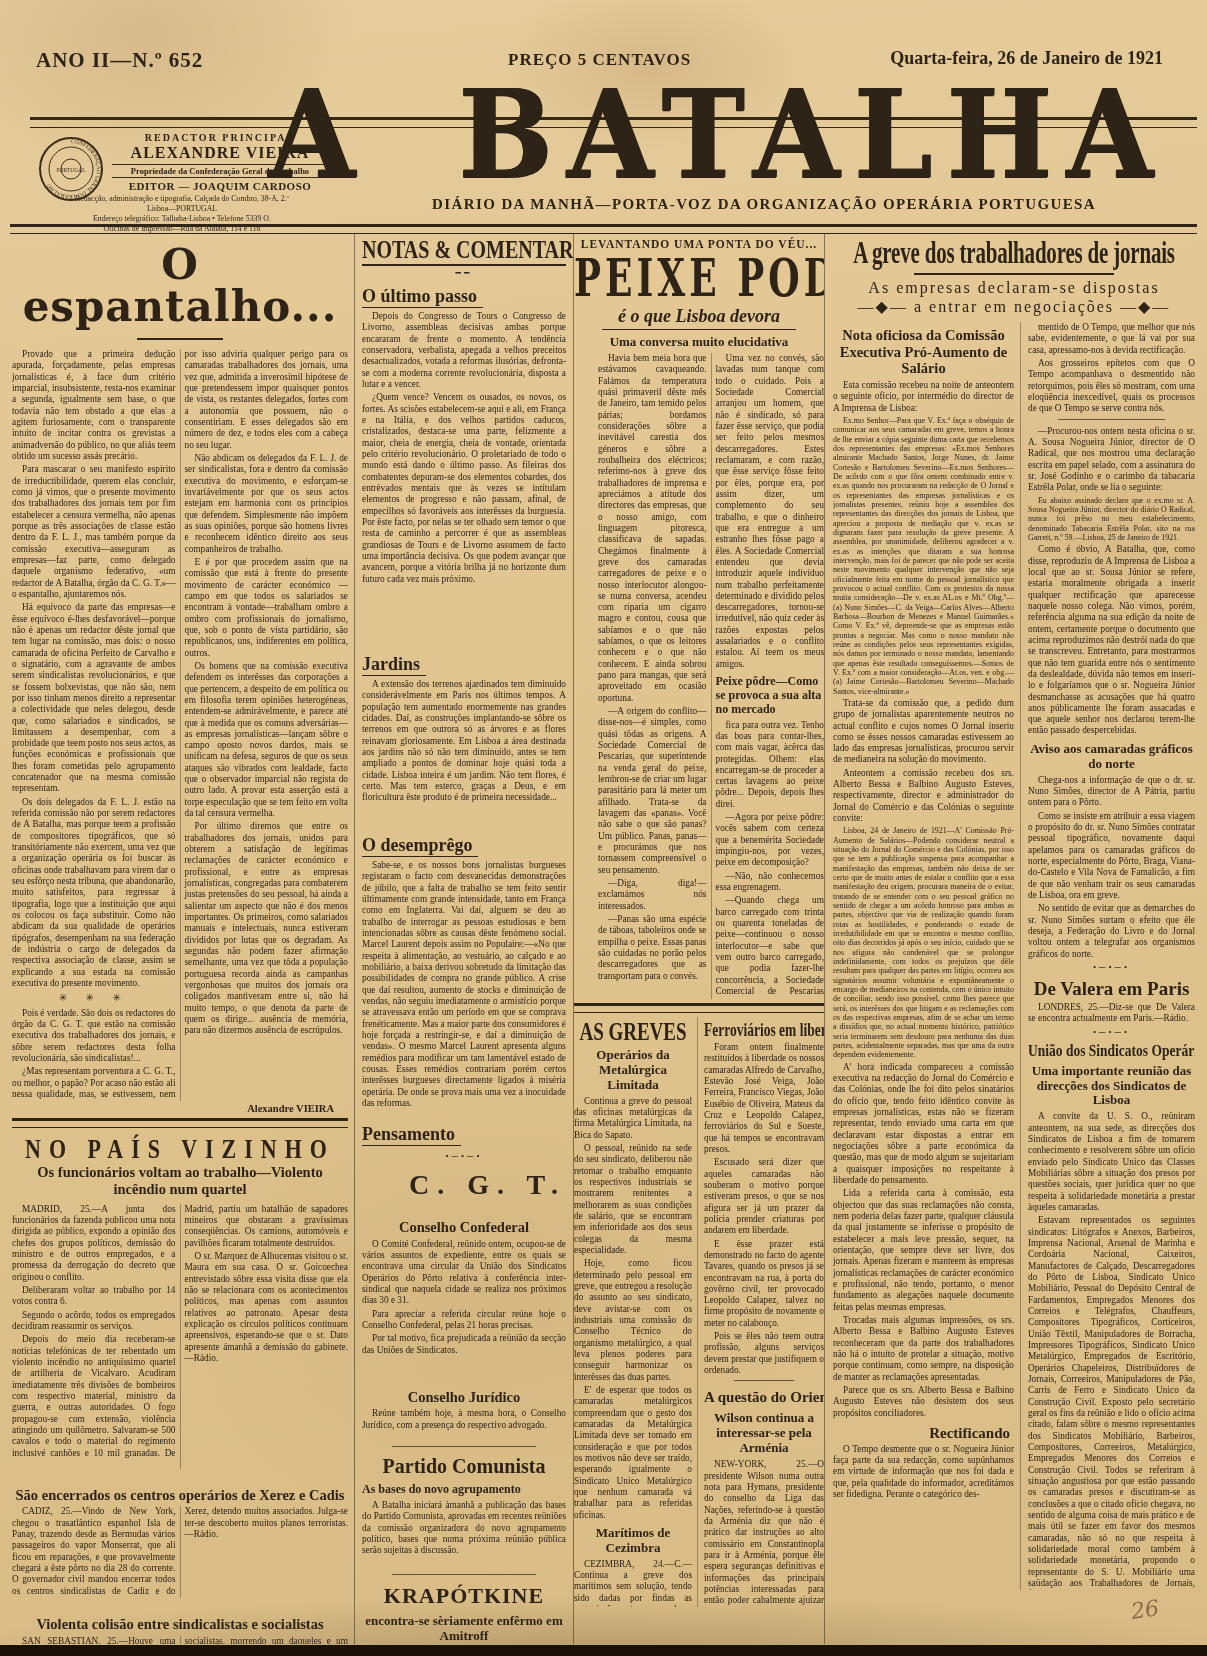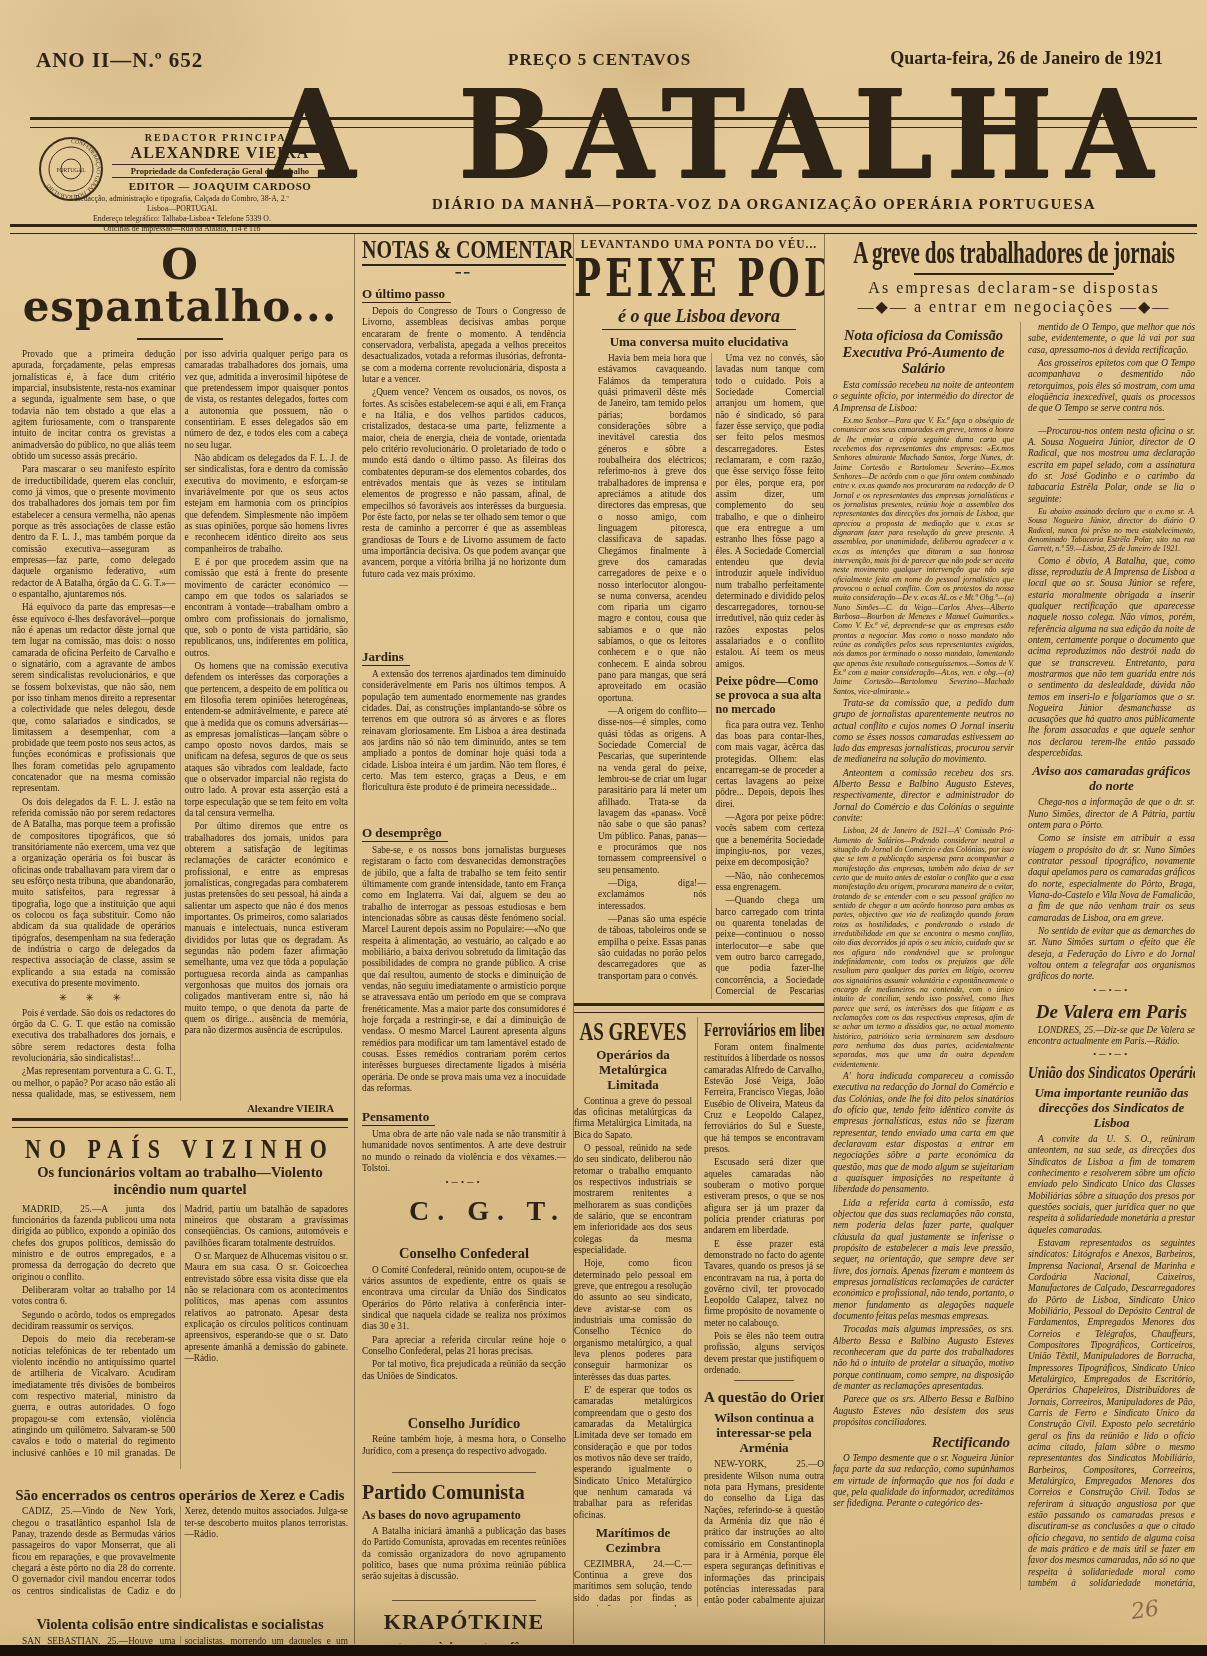--- a/index.html
+++ b/index.html
@@ -46,56 +46,56 @@
   .small p{font-size:7.9px;line-height:1.18;}
   .twocol{column-count:2;column-gap:9px;column-rule:1px solid rgba(58,42,24,.4);column-fill:auto;overflow:hidden;}
   .clip{overflow:hidden;}
   .cond{display:inline-block;transform:scaleY(1.3);transform-origin:center;white-space:nowrap;}
   .ornament{text-align:center;font-size:10px;letter-spacing:8px;text-indent:0;margin:3px 0;}
   .sig{text-align:right;font-size:10.5px;font-weight:bold;padding:2px 14px 0 0;}
   .shortrule{width:86px;height:3px;border-top:2px solid #302414;margin:3px auto 6px;}
   
   .h-espantalho{font-size:42px;font-weight:bold;text-align:center;letter-spacing:1px;line-height:1;margin:10px 0 10px;font-family:"DejaVu Serif",serif;}
   .h-notas{font-size:20px;font-weight:bold;text-align:center;margin:4px 0 0;border-bottom:2px solid #302414;padding-bottom:3px;}
-  .subhead{font-size:13px;font-weight:bold;margin:6px 0 3px;border-bottom:1px solid #302414;display:inline-block;padding-right:6px;}
+  .subhead{font-size:18px;font-weight:bold;margin:6px 0 3px;border-bottom:1px solid #302414;display:inline-block;padding-right:6px;}
   .kicker{font-size:11.5px;font-weight:bold;text-align:center;letter-spacing:1px;margin-top:4px;}
   .h-peixe{font-size:36px;font-weight:bold;text-align:center;letter-spacing:4px;margin:6px 0 2px;font-family:"DejaVu Serif",serif;}
   .h-peixe .cond{transform:scaleY(1.45);}
   .sub-peixe{font-size:18px;font-weight:bold;font-style:italic;text-align:center;border-bottom:1px solid #302414;margin:8px 28px 4px;padding-bottom:2px;}
   .crosshead{font-size:13px;font-weight:bold;text-align:center;text-indent:0;margin:5px 0 3px;line-height:1.15;}
   .crosshead2{font-size:12px;font-weight:bold;text-indent:0;margin:5px 0 3px;line-height:1.15;text-align:left;}
   .h-greve{font-size:21px;font-weight:bold;text-align:center;margin:6px 0 2px;}
   .h-greve .cond{transform:scaleY(1.55);letter-spacing:-.2px;}
   .deckrule{width:200px;height:2px;background:#302414;margin:8px auto 4px;}
   .deck1{font-size:16px;letter-spacing:2px;text-align:center;margin-top:2px;}
   .deck2{font-size:16px;letter-spacing:2px;text-align:center;margin-bottom:6px;}
   .h-pais{font-size:22px;font-weight:bold;text-align:center;letter-spacing:8px;margin:8px 0 2px;}
   .h-pais .cond{transform:scaleY(1.25);}
   .pais-sub{font-size:14.5px;font-weight:bold;text-align:center;margin:2px 0 5px;line-height:1.2;}
   .midhead{font-size:14.5px;font-weight:bold;text-align:center;margin:18px 0 3px;line-height:1.15;}
   .h-cgt{font-size:28px;font-weight:bold;text-align:right;letter-spacing:8px;margin:8px 0 2px;}
-  .h-partido{font-size:20px;font-weight:bold;margin:6px 0 1px;}
+  .h-partido{font-size:20px;font-weight:bold;text-align:center;margin:6px 0 1px;}
   .h-krap{font-size:22px;font-weight:bold;text-align:center;letter-spacing:1px;margin:6px 0 1px;}
   .h-asgreves{font-size:19px;font-weight:bold;text-align:center;margin:4px 0 3px;}
   .h-asgreves .cond{transform:scaleY(1.35);}
   .h-ferro{font-size:13.5px;font-weight:bold;text-align:center;margin:6px 0 3px;white-space:nowrap;}
   .h-ferro .cond{transform:scaleY(1.35);}
   .h-oriente{font-size:15px;font-weight:bold;text-align:center;margin:6px 0 2px;white-space:nowrap;}
   .h-valera{font-size:19px;font-weight:bold;text-align:center;margin:6px 0 2px;}
   .h-uso{font-size:13.5px;font-weight:bold;text-align:center;margin:6px 0 2px;white-space:nowrap;}
   .h-uso .cond{transform:scaleY(1.3);}
   .h-rect{font-size:15px;font-weight:bold;text-align:right;margin:6px 4px 2px;}
   .secdivider{height:6px;border-top:3px solid #302414;border-bottom:1px solid #302414;margin:4px 0;}
   .lightdiv{height:2px;border-top:1px solid rgba(48,36,20,.7);margin:4px 30px;}
   .dotdiv{text-align:center;font-size:9px;letter-spacing:3px;margin:2px 0;color:#302414;}
   .colsplit{display:flex;}
   .colsplit>div{overflow:hidden;}
   .csl{width:118px;padding-right:5px;}
   .csr{flex:1;border-left:1px solid rgba(58,42,24,.4);padding-left:6px;}
-  .c4split{display:flex;height:1268px;font-style:italic;}
+  .c4split{display:flex;height:1268px;}
   .c4a{width:50%;padding-right:6px;overflow:hidden;}
   .c4b{flex:1;border-left:1px solid rgba(58,42,24,.4);padding-left:7px;overflow:hidden;}
   .bottom-edge{position:absolute;left:0;right:0;bottom:0;height:11px;background:#181209;}
   .handwritten{position:absolute;right:48px;bottom:34px;font-size:22px;color:#8a6a48;
     font-style:italic;transform:rotate(-8deg);font-family:"DejaVu Serif",serif;}
   .stampsvg{width:66px;height:66px;}
 </style>
 </head>
 <body>
 
@@ -215,23 +215,20 @@
           </div>
       </div>
       <div>
         <span class="subhead">O desemprêgo</span>
         <div class="clip" style="height:258px;">
             <p>Sabe-se, e os nossos bons jornalistas burgueses registaram o facto com desvanecidas demonstrações de júbilo, que a falta de trabalho se tem feito sentir últimamente com grande intensidade, tanto em França como em Inglaterra. Vai daí, alguem se deu ao trabalho de interrogar as pessoas estudiosas e bem intencionadas sôbre as causas dêste fenómeno social. Marcel Laurent depois assim no Populaire:—«No que respeita à alimentação, ao vestuário, ao calçado e ao mobiliário, a baixa derivou sobretudo da limitação das possibilidades de compra no grande público. A crise que daí resultou, aumento de stocks e diminuição de vendas, não seguiu imediatamente o armistício porque se atravessava então um período em que se comprava frenéticamente. Mas a maior parte dos consumidores é hoje forçada a restringir-se, e daí a diminuição de vendas». O mesmo Marcel Laurent apresenta alguns remédios para modificar um tam lamentável estado de cousas. Esses remédios contrariam porém certos interêsses burgueses directamente ligados à miséria operária. De onde se prova mais uma vez a inocuidade das reformas.</p>
           </div>
       </div>
       <div>
         <span class="subhead">Pensamento</span>
-        <div class="clip" style="height:46px;">
-            <p>Uma obra de arte não vale nada se não transmitir à humanidade novos sentimentos. A arte deve destruir no mundo o reinado da violência e dos vèxames.—Tolstoi.</p>
-          </div>
       </div>
       <div class="dotdiv">•─•─•</div>
       <div>
         <div class="h-cgt">C. G. T.</div>
         <div class="midhead">Conselho Confederal</div>
         <div class="clip" style="height:132px;">
             <p>O Comité Confederal, reünido ontem, ocupou-se de vários assuntos de expediente, entre os quais se encontrava uma circular da União dos Sindicatos Operários do Pôrto relativa à conferência inter-sindical que naquela cidade se realiza nos próximos dias 30 e 31.</p>
             <p>Para apreciar a referida circular reúne hoje o Conselho Confederal, pelas 21 horas precisas.</p>
             <p>Por tal motivo, fica prejudicada a reünião da secção das Uniões de Sindicatos.</p>
           </div>

